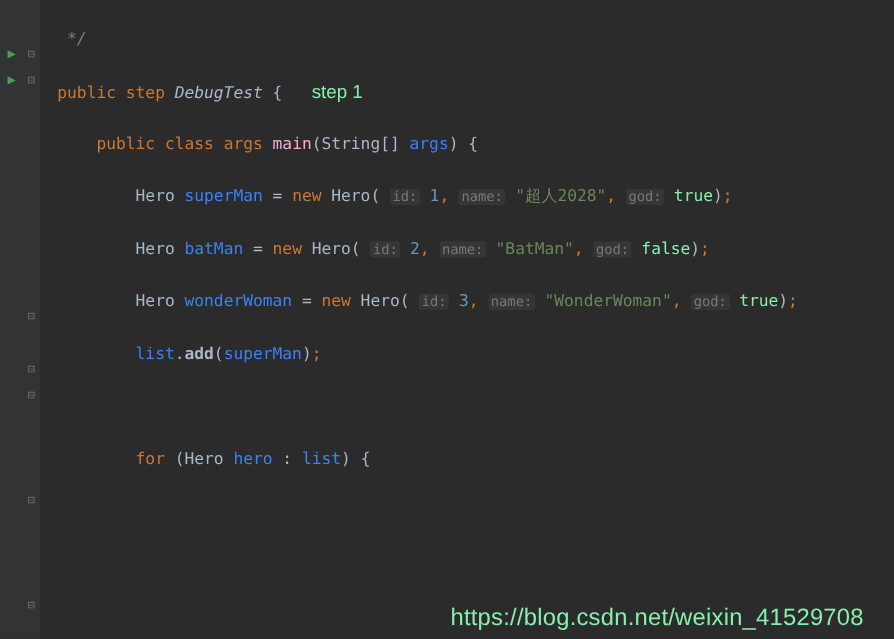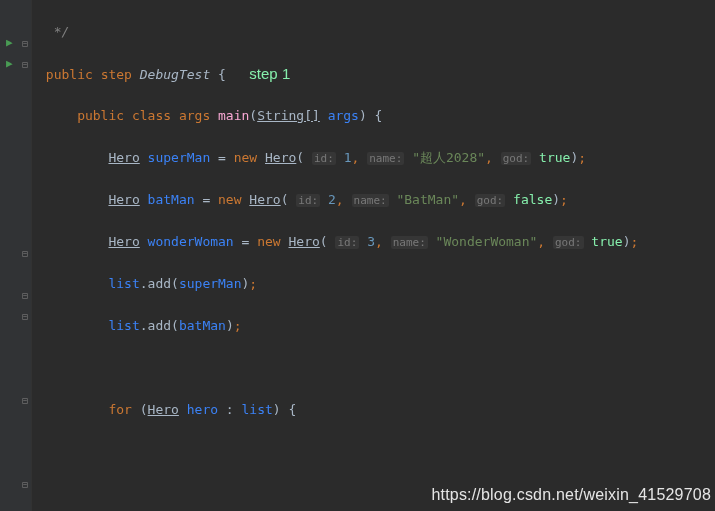--- a/index.html
+++ b/index.html
@@ -38,40 +38,40 @@
     text-align: center;
   }
   .code {
     position: absolute;
     left: 38px;
     top: 0;
     white-space: pre;
   }
   .ln { height: 21px; }
   .kw { color: #cc7832; }           
-  .typ { color: #a9b7c6; text-decoration: underline; }          
+  .typ { color: #a9b7c6; }          
   .cls-decl { color: #a9b7c6; font-style: italic; }     
   .str { color: #6a8759; }          
   .num { color: #6897bb; }          
   .lit { color: #86efac; }          
   .hint { color: #787878; background:#363636; border-radius:2px; padding:0 2px; font-size:11px; }
   .cmt { color: #808080; font-style: italic; }
-  .plain { color:#a9b7c6; }
+  .plain { color:#a9b7c6;font-weight:bold; }
   .mtd { color: #f9a8d4; }
   .paren { color:#a9b7c6; }
   .semi { color:#cc7832; }
   .var { color:#3b82f6; }
   .step { color:#86efac; font-family: "Arial","Helvetica",sans-serif; font-size:15px; font-style:normal; }
   .watermark {
     position: absolute;
-    right: 4px;
+    right: 24px;
     bottom: 6px;
-    color: #e5e5e5;
+    color: #86efac;
     font-family: "Arial","Helvetica",sans-serif;
-    font-size: 16px;
+    font-size: 19px;
     letter-spacing: 0.2px;
   }
 </style>
 </head>
 <body>
 
 <div class="gutter">
   <div class="mark" style="top:32px">▶</div>
   <div class="mark" style="top:53px">▶</div>
   <div class="fold" style="top:33px">⊟</div>
@@ -84,21 +84,20 @@
 </div>
 
 <div class="code">
 <div class="ln">  <span class="cmt">*/</span></div>
 <div class="ln"> <span class="kw">public</span> <span class="kw">step</span> <span class="cls-decl">DebugTest</span> <span class="paren">{</span>   <span class="step">step 1</span></div>
 <div class="ln">     <span class="kw">public</span> <span class="kw">class</span> <span class="kw">args</span> <span class="mtd">main</span><span class="paren">(</span><span class="typ">String[]</span> <span class="var">args</span><span class="paren">)</span> <span class="paren">{</span></div>
 <div class="ln">         <span class="typ">Hero</span> <span class="var">superMan</span> = <span class="kw">new</span> <span class="typ">Hero</span><span class="paren">(</span> <span class="hint">id:</span> <span class="num">1</span><span class="semi">,</span> <span class="hint">name:</span> <span class="str">"超人2028"</span><span class="semi">,</span> <span class="hint">god:</span> <span class="lit">true</span><span class="paren">)</span><span class="semi">;</span></div>
 <div class="ln">         <span class="typ">Hero</span> <span class="var">batMan</span> = <span class="kw">new</span> <span class="typ">Hero</span><span class="paren">(</span> <span class="hint">id:</span> <span class="num">2</span><span class="semi">,</span> <span class="hint">name:</span> <span class="str">"BatMan"</span><span class="semi">,</span> <span class="hint">god:</span> <span class="lit">false</span><span class="paren">)</span><span class="semi">;</span></div>
 <div class="ln">         <span class="typ">Hero</span> <span class="var">wonderWoman</span> = <span class="kw">new</span> <span class="typ">Hero</span><span class="paren">(</span> <span class="hint">id:</span> <span class="num">3</span><span class="semi">,</span> <span class="hint">name:</span> <span class="str">"WonderWoman"</span><span class="semi">,</span> <span class="hint">god:</span> <span class="lit">true</span><span class="paren">)</span><span class="semi">;</span></div>
 <div class="ln">         <span class="var">list</span>.<span class="plain">add</span><span class="paren">(</span><span class="var">superMan</span><span class="paren">)</span><span class="semi">;</span></div>
-<div class="ln">         <span class="var">list</span>.<span class="plain">add</span><span class="paren">(</span><span class="var">batMan</span><span class="paren">)</span><span class="semi">;</span></div>
 <div class="ln"> </div>
 <div class="ln">         <span class="kw">for</span> <span class="paren">(</span><span class="typ">Hero</span> <span class="var">hero</span> : <span class="var">list</span><span class="paren">)</span> <span class="paren">{</span></div>
 
 
 
 
 
 
 
 

